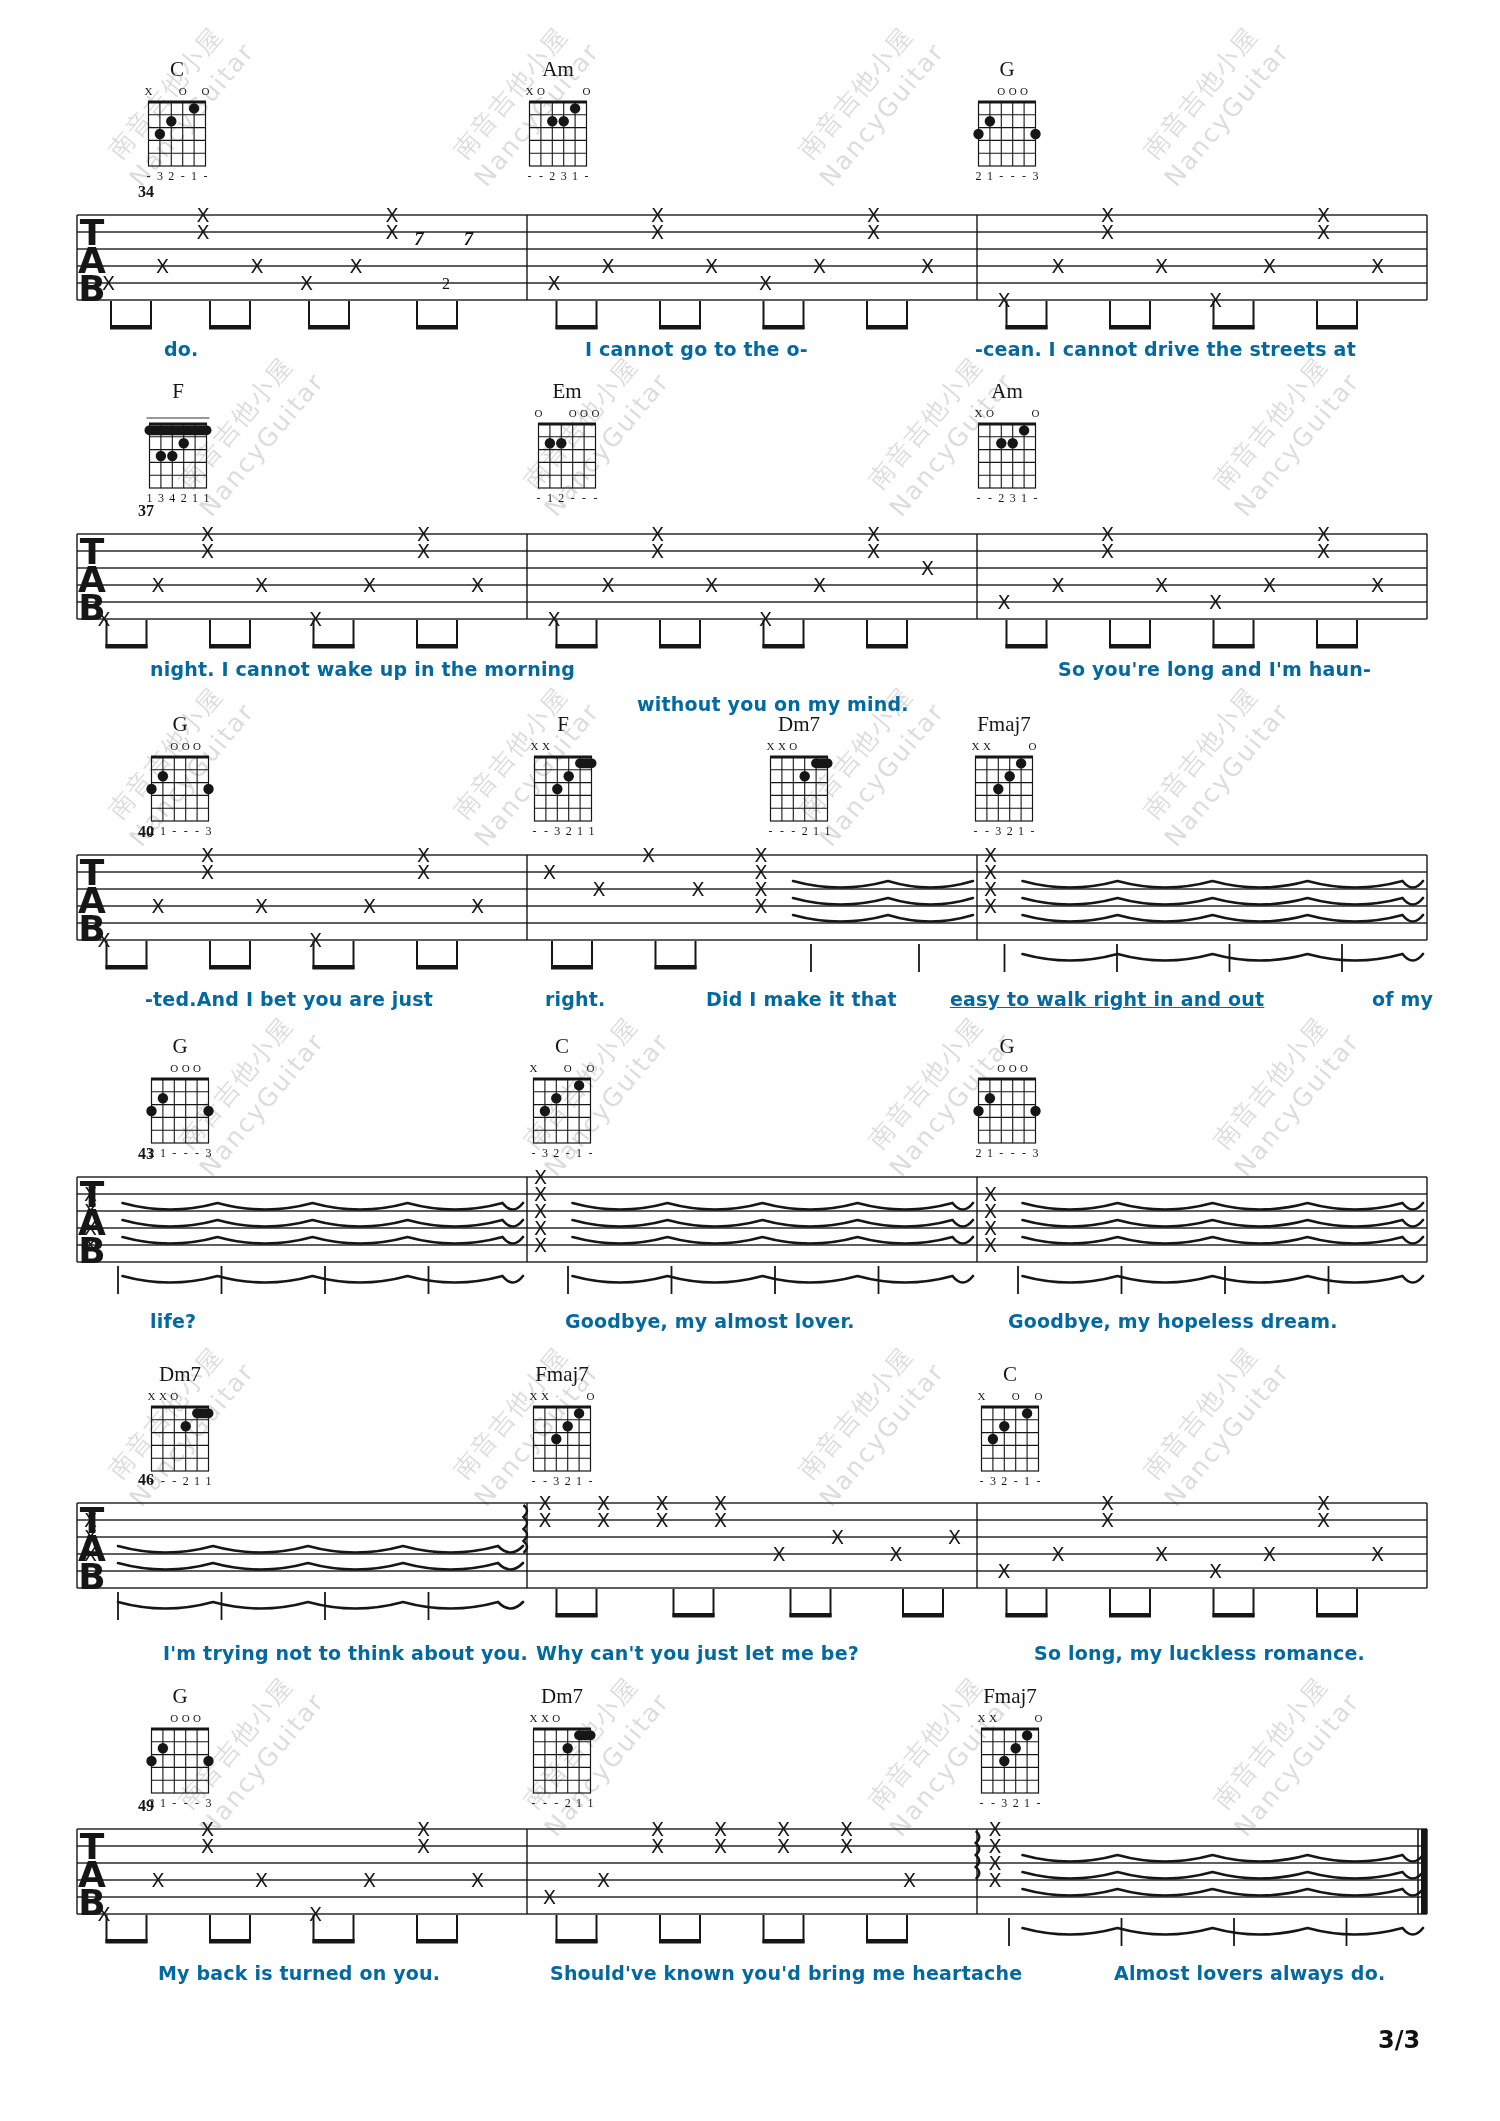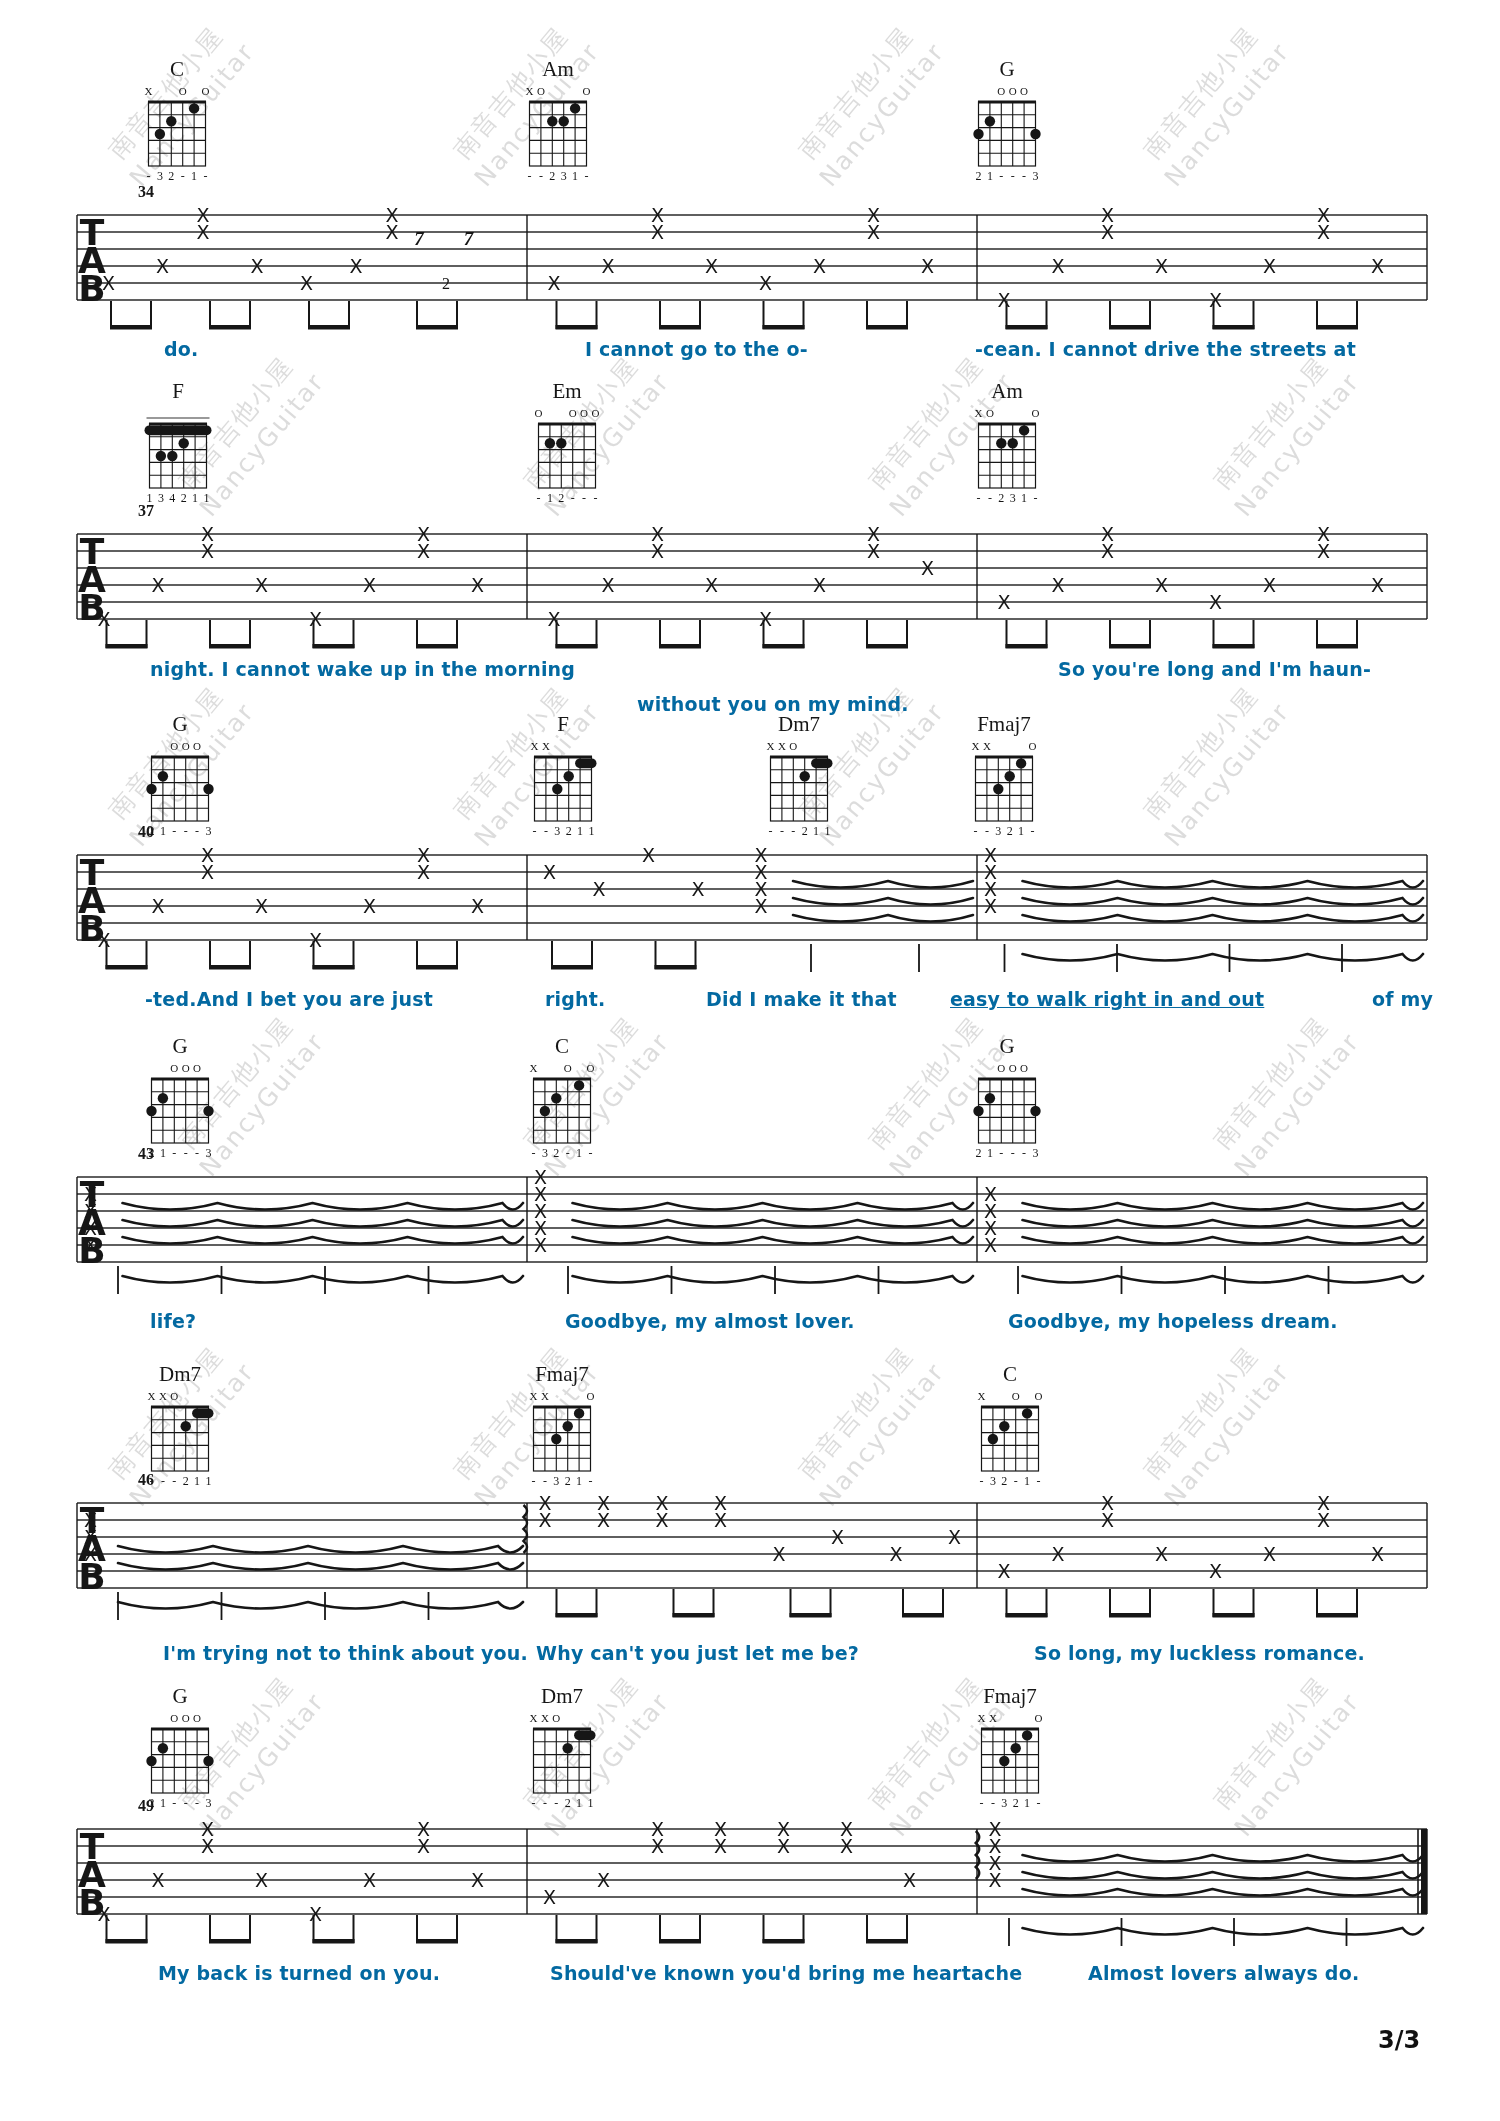--- a/index.html
+++ b/index.html
@@ -999,16 +999,16 @@
       <div class="lyric" style="left: 950px; top: 988px; text-decoration: underline;">easy to walk right in and out</div>
       <div class="lyric" style="left: 1372px; top: 988px;">of my</div>
       <div class="lyric" style="left: 150px; top: 1310px;">life?</div>
       <div class="lyric" style="left: 565px; top: 1310px;">Goodbye, my almost lover.</div>
       <div class="lyric" style="left: 1008px; top: 1310px;">Goodbye, my hopeless dream.</div>
       <div class="lyric" style="left: 163px; top: 1642px;">I'm trying not to think about you.</div>
       <div class="lyric" style="left: 536px; top: 1642px;">Why can't you just let me be?</div>
       <div class="lyric" style="left: 1034px; top: 1642px;">So long, my luckless romance.</div>
       <div class="lyric" style="left: 158px; top: 1962px;">My back is turned on you.</div>
       <div class="lyric" style="left: 550px; top: 1962px;">Should've known you'd bring me heartache</div>
-      <div class="lyric" style="left: 1088px; top: 1962px;">Almost lovers always do.</div>
+      <div class="lyric" style="left: 1114px; top: 1962px;">Almost lovers always do.</div>
     </div>
   <div class="pagenum">3/3</div>
 </div>
 
 </body></html>

